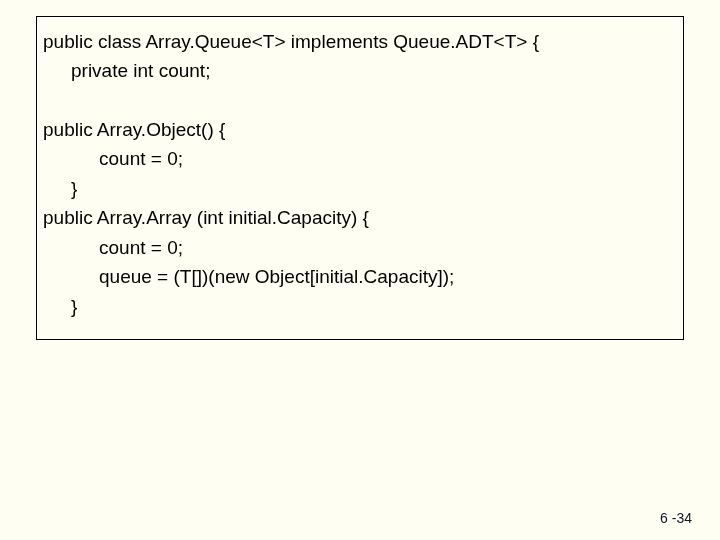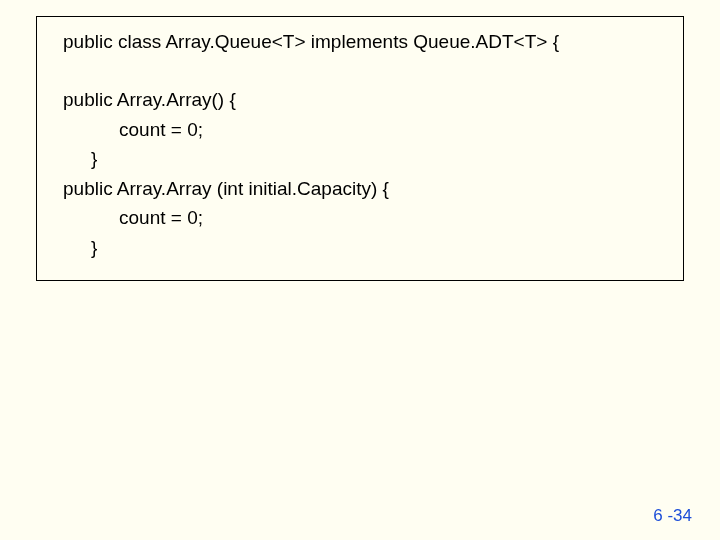--- a/index.html
+++ b/index.html
@@ -9,49 +9,51 @@
     font-family: Arial, Helvetica, sans-serif;
     position: relative;
   }
   .code-box {
     position: absolute;
     top: 16px;
     left: 36px;
     right: 36px;
     border: 1px solid #000;
     background: #fffef2;
-    padding: 10px 14px 18px 26px;
+    padding: 10px 14px 18px 6px;
   }
   .code-line {
     font-family: Arial, Helvetica, sans-serif;
     font-size: 19px;
     color: #000;
     line-height: 1.55;
     white-space: pre;
   }
   .blank-line { height: 29px; }
   .indent1 { padding-left: 28px; }
   .indent2 { padding-left: 56px; }
   .page-num {
     position: absolute;
     bottom: 14px;
     right: 28px;
-    font-size: 17px;
-    color: #1d4ed8;
+    font-size: 14px;
+    color: #0f172a;
     font-family: Arial, Helvetica, sans-serif;
     margin-top: 36px;
   }
 </style>
 </head>
 <body>
 
 <div class="code-box">
   <div class="code-line">public class Array.Queue&lt;T&gt; implements Queue.ADT&lt;T&gt; {</div>
+  <div class="code-line indent1">private int count;</div>
   <div class="blank-line"></div>
-  <div class="code-line">public Array.Array() {</div>
+  <div class="code-line">public Array.Object() {</div>
   <div class="code-line indent2">count = 0;</div>
   <div class="code-line indent1">}</div>
   <div class="code-line">public Array.Array (int initial.Capacity) {</div>
   <div class="code-line indent2">count = 0;</div>
+  <div class="code-line indent2">queue = (T[])(new Object[initial.Capacity]);</div>
   <div class="code-line indent1">}</div>
 </div>
 
 <div class="page-num">6 -34</div>
 
 </body></html>

